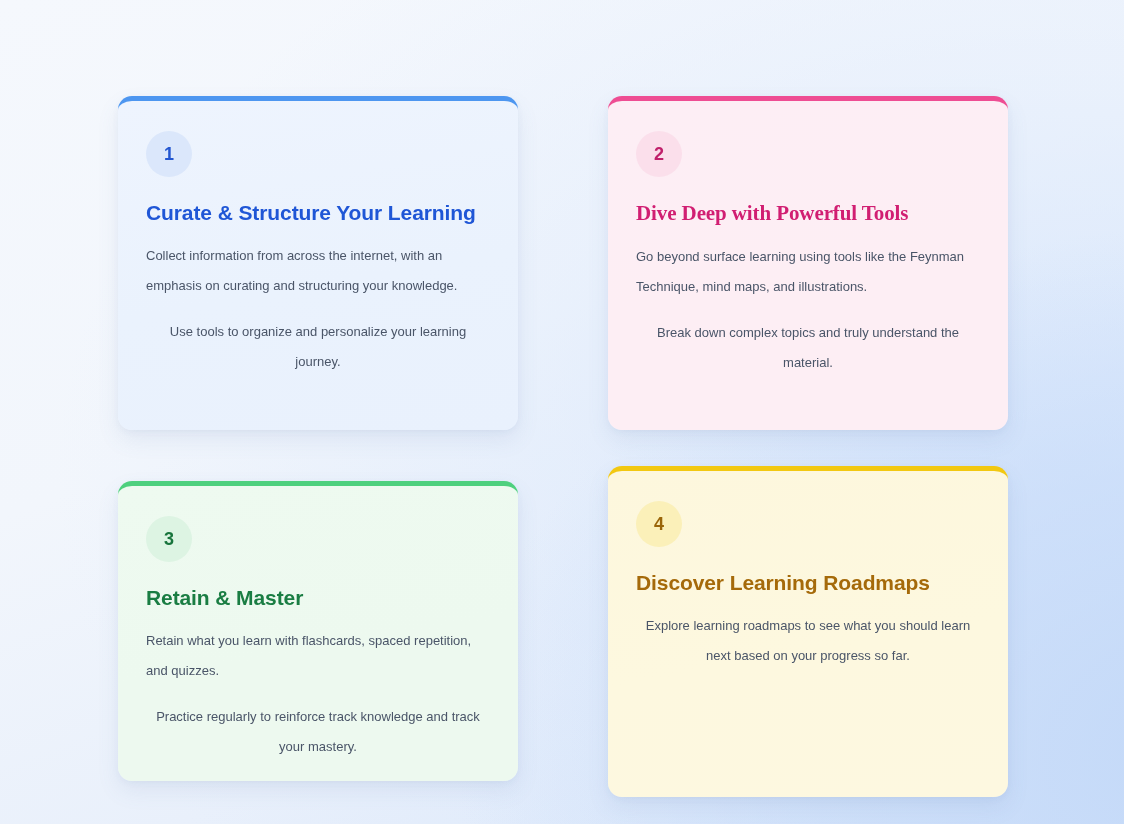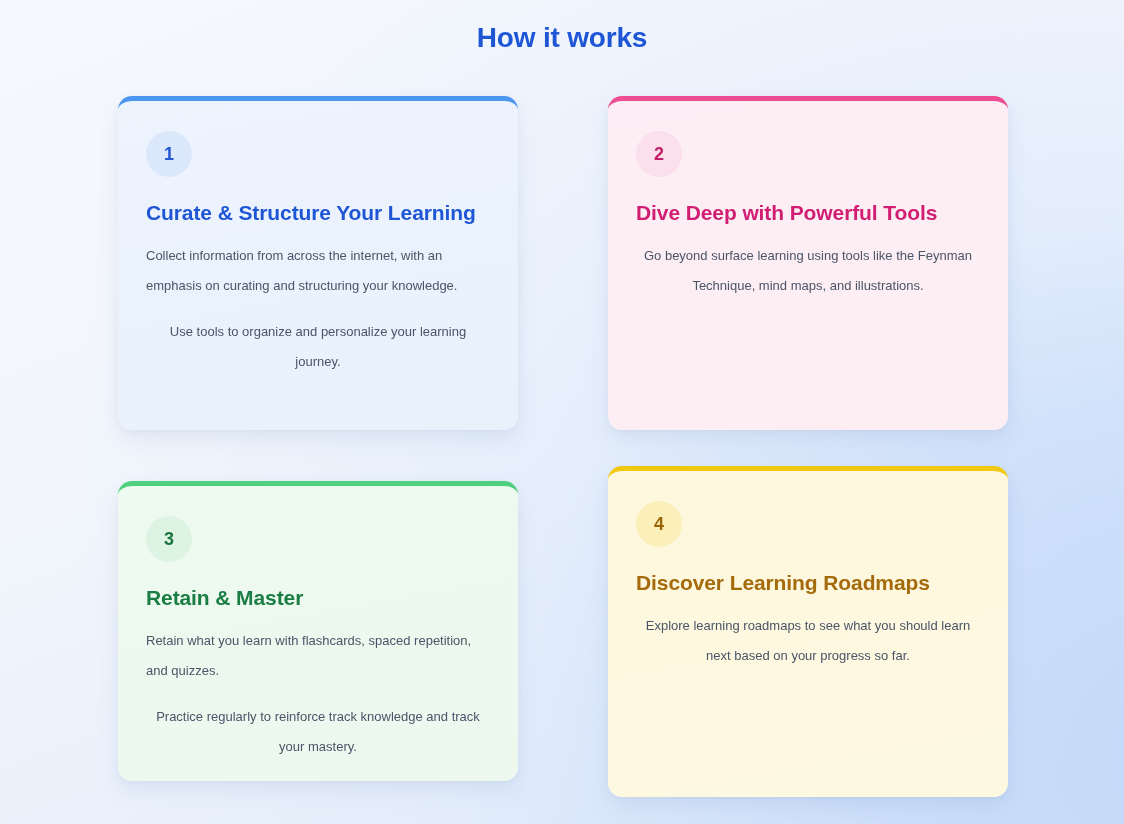--- a/index.html
+++ b/index.html
@@ -82,21 +82,21 @@
   #card-1 .badge { background: #dbe7fb; color: #2356d0; }
   #card-1 .card-title { color: #1f56d6; }
 
   
   #card-2 {
     left: 608px; top: 96px; width: 400px; height: 334px;
     background: linear-gradient(170deg, #fdeef5 0%, #fdeef4 55%, #fdeef4 100%);
     border-top-color: #ee4d93;
   }
   #card-2 .badge { background: #fbdfeb; color: #c0206b; }
-  #card-2 .card-title { color: #d11e72; }
+  #card-2 .card-title { color: #d11e72; font-family: Liberation Serif, serif; }
 
   
   #card-3 {
     left: 118px; top: 481px; width: 400px; height: 300px;
     background: linear-gradient(170deg, #eefaf0 0%, #edf9ef 55%, #edf9ef 100%);
     border-top-color: #4ed07e;
   }
   #card-3 .badge { background: #ddf4e3; color: #18743c; }
   #card-3 .card-title { color: #1a7d43; }
 
@@ -107,33 +107,33 @@
     border-top-color: #f2c811;
   }
   #card-4 .badge { background: #fbf0b9; color: #9a6508; }
   #card-4 .card-title { color: #a56a0a; }
 </style>
 </head>
 <body>
 
 <div class="page">
 
-  <div class="page-title">How it works</div>
 
   <div class="card" id="card-1">
     <div class="badge">1</div>
     <h3 class="card-title">Curate &amp; Structure Your Learning</h3>
     <p class="card-para">Collect information from across the internet, with an emphasis on curating and structuring your knowledge.</p>
     <p class="card-para">Use tools to organize and personalize your learning journey.</p>
   </div>
 
   <div class="card" id="card-2">
     <div class="badge">2</div>
     <h3 class="card-title">Dive Deep with Powerful Tools</h3>
     <p class="card-para">Go beyond surface learning using tools like the Feynman Technique, mind maps, and illustrations.</p>
+    <p class="card-para">Break down complex topics and truly understand the material.</p>
   </div>
 
   <div class="card" id="card-3">
     <div class="badge">3</div>
     <h3 class="card-title">Retain &amp; Master</h3>
     <p class="card-para">Retain what you learn with flashcards, spaced repetition, and quizzes.</p>
     <p class="card-para">Practice regularly to reinforce track knowledge and track your mastery.</p>
   </div>
 
   <div class="card" id="card-4">

